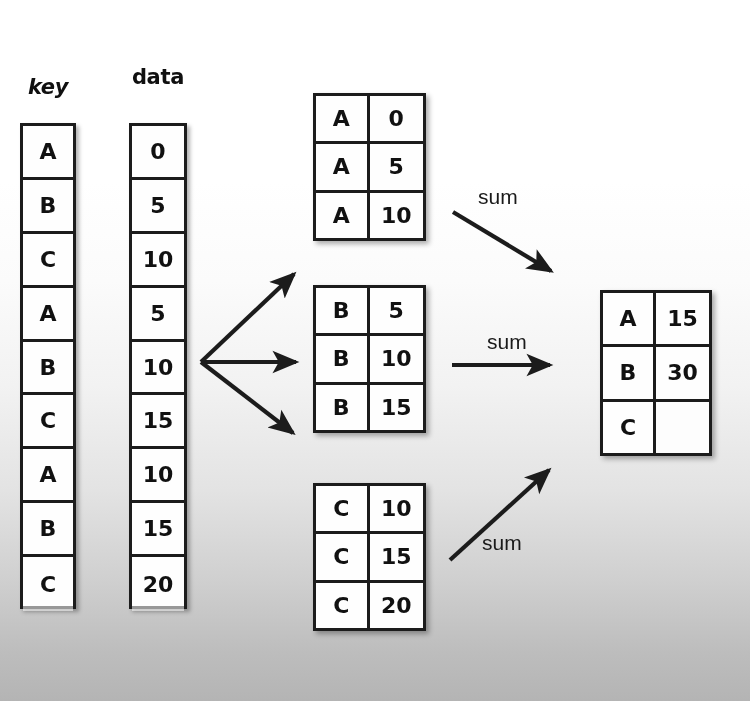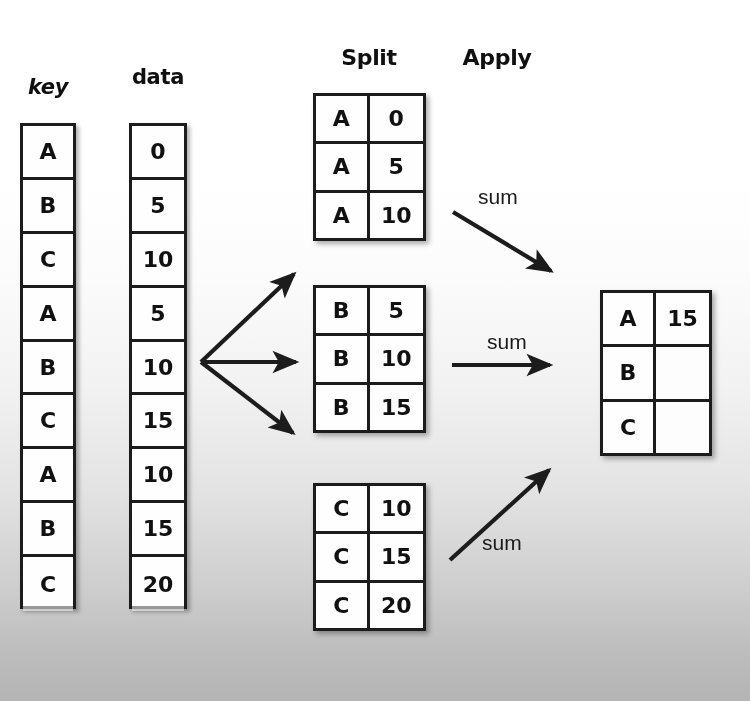--- a/index.html
+++ b/index.html
@@ -114,23 +114,21 @@
 </style>
 </head>
 <body>
 
 <div id="canvas">
 
   <div class="caption small" style="left:20px; top:75px; width:56px;font-style:italic;">key</div>
 
   <div class="caption small" style="left:129px; top:65px; width:58px;">data</div>
 
-  <div class="caption big" style="left:313px; top:45px; width:112px;">Split</div>
-
-  <div class="caption big" style="left:440px; top:45px; width:114px;">Apply</div>
+
 
 
   <div class="col" style="left:20px; top:123px; width:56px; height:486px;">
     <div class="cell">A</div>
     <div class="cell">B</div>
     <div class="cell">C</div>
     <div class="cell">A</div>
     <div class="cell">B</div>
     <div class="cell">C</div>
     <div class="cell">A</div>
@@ -195,20 +193,21 @@
     </div>
   </div>
 
   <div class="tbl" style="left:600px; top:290px; width:112px; height:166px;">
     <div class="row">
       <div class="c k">A</div>
       <div class="c v">15</div>
     </div>
     <div class="row">
       <div class="c k">B</div>
+      <div class="c v">30</div>
     </div>
     <div class="row">
       <div class="c k">C</div>
     </div>
   </div>
 
   <div class="arrow-label" style="left:478px; top:185px;">sum</div>
 
   <div class="arrow-label" style="left:487px; top:330px;">sum</div>
 

